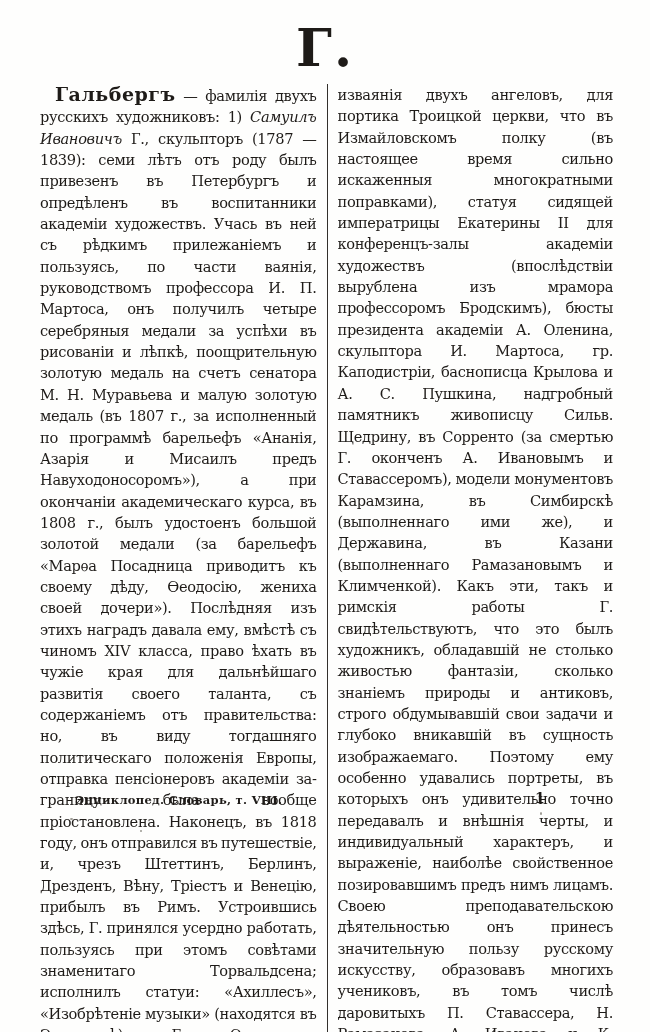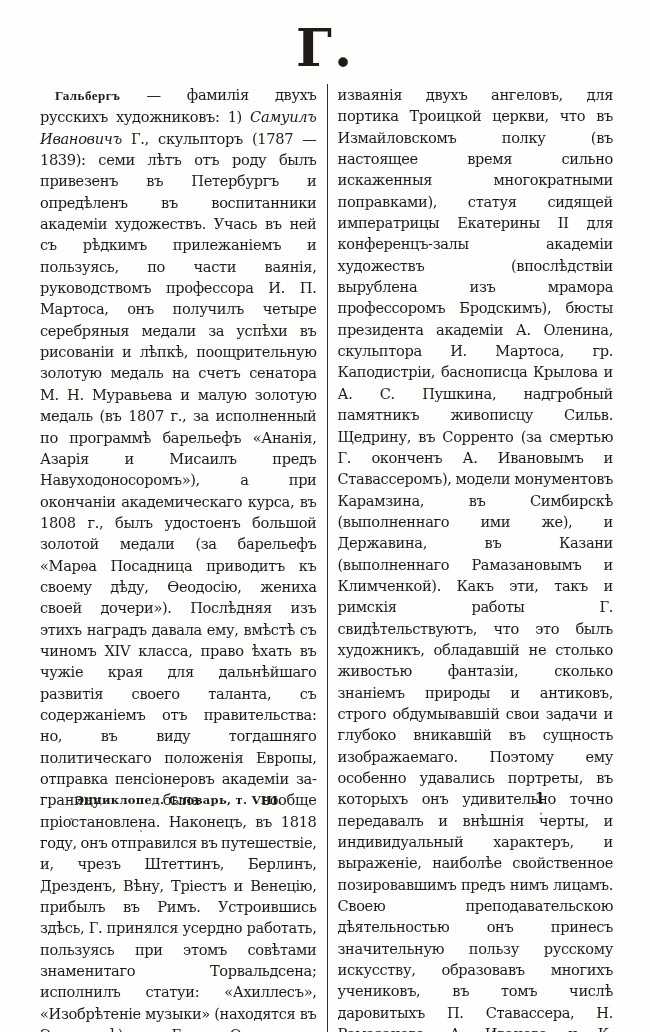--- a/index.html
+++ b/index.html
@@ -45,23 +45,22 @@
     margin: 0;
     text-align: justify;
     font-size: 14.6px;
     line-height: 21.35px;
     letter-spacing: -0.35px;
     word-spacing: -0.6px;
   }
   .para.indent { text-indent: 15px; }
   .article-title {
     font-weight: bold;
-    font-size: 13px;
+    font-size: 19px;
     letter-spacing: 0.5px;
-    font-family: Liberation Serif, serif;
   }
   .person-name { font-style: italic; }
   .footer {
     position: absolute;
     top: 790px;
     left: 40px;
     width: 573px;
     height: 20px;
     font-size: 11.5px;
     font-weight: bold;

